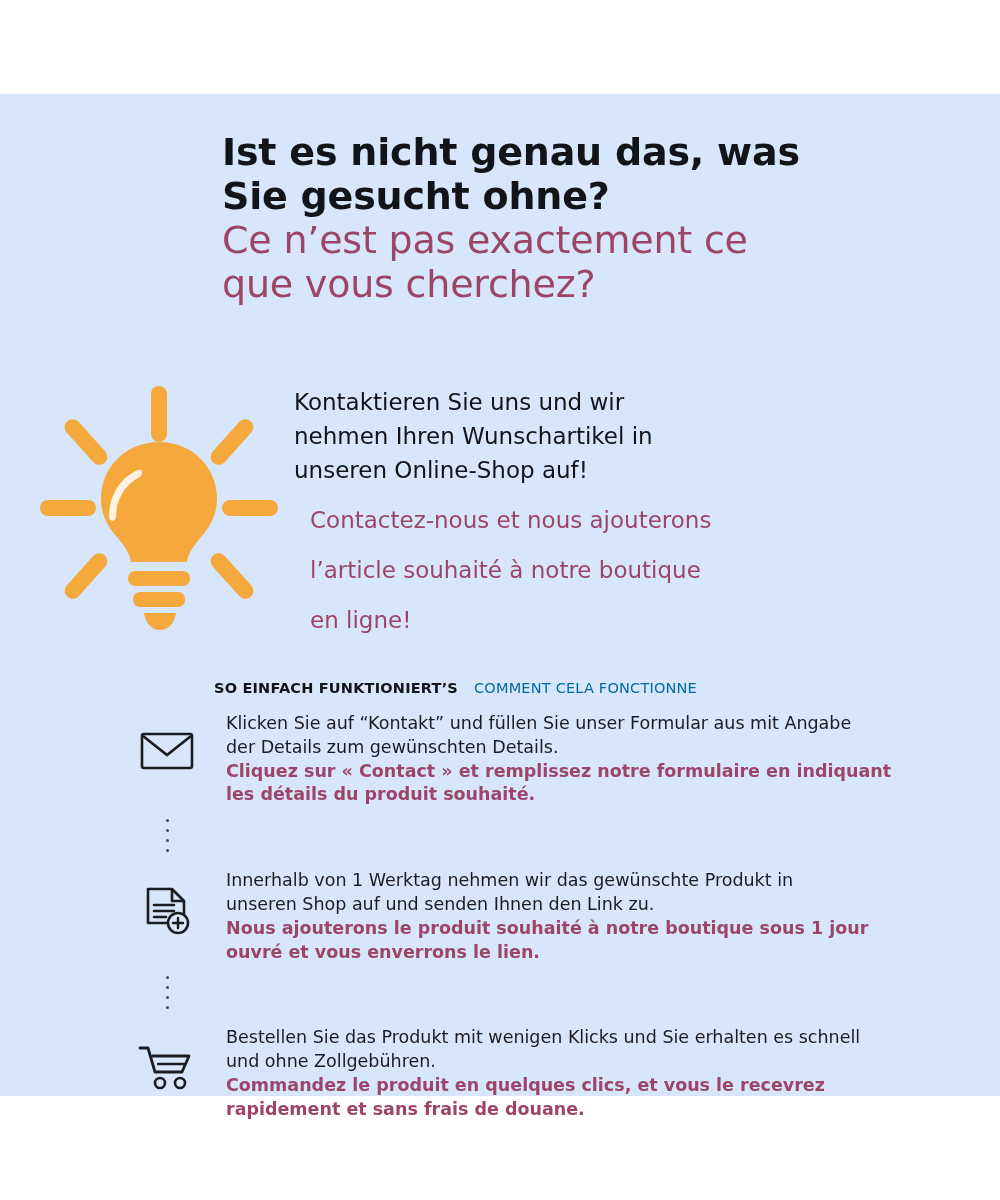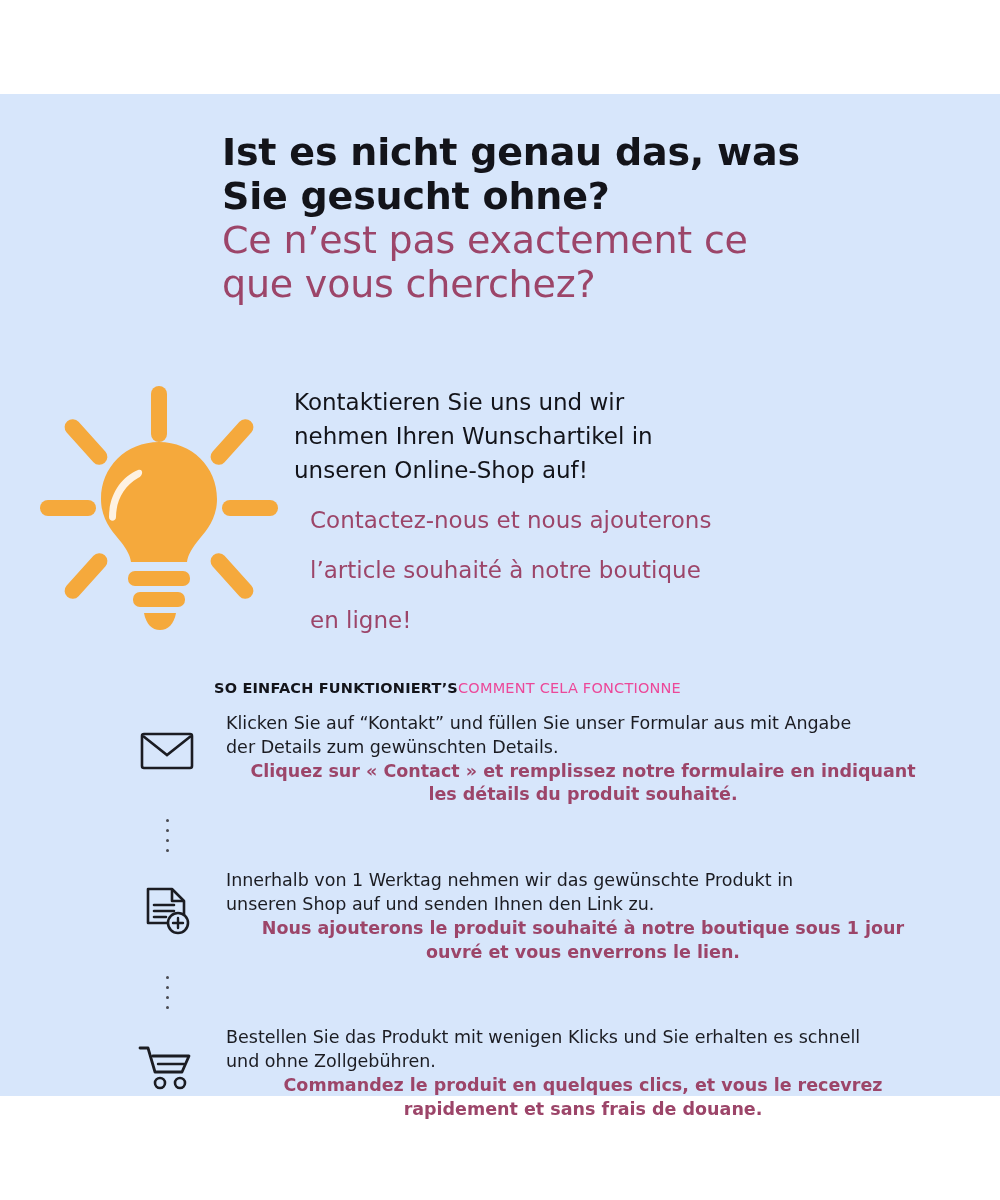--- a/index.html
+++ b/index.html
@@ -83,32 +83,33 @@
     margin: 16px;
   }
 
   
   .steps-heading {
     position: absolute;
     left: 214px;
     top: 680px;
     display: flex;
     align-items: baseline;
+    gap: 16px;
   }
   .steps-heading .de {
     font-size: 14.5px;
     font-weight: bold;
     letter-spacing: 0.2px;
     color: #13141a;
   }
   .steps-heading .fr {
     font-size: 14.5px;
     font-weight: normal;
     letter-spacing: 0.2px;
-    color: #ec4899;
+    color: #0369a1;
   }
 
   
   .steps {
     position: absolute;
     left: 120px;
     top: 706px;
     width: 820px;
   }
   .step {
@@ -134,21 +135,20 @@
     font-size: 17.5px;
     line-height: 1.36;
   }
   .step p.de {
     color: #1b1c22;
     font-weight: normal;
   }
   .step p.fr {
     color: #9c4569;
     font-weight: bold;
-    text-align: center;
   }
 
   .dots {
     height: 56px;
     display: flex;
     flex-direction: column;
     align-items: center;
     justify-content: center;
     gap: 7px;
     width: 94px;

